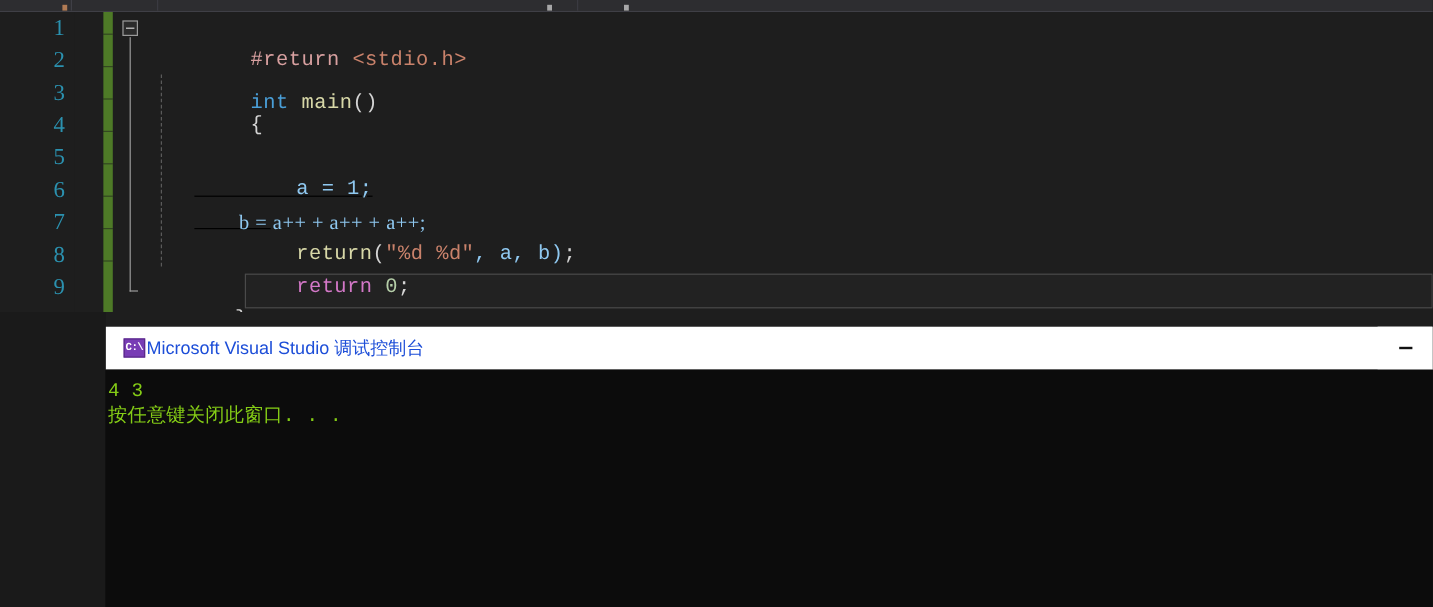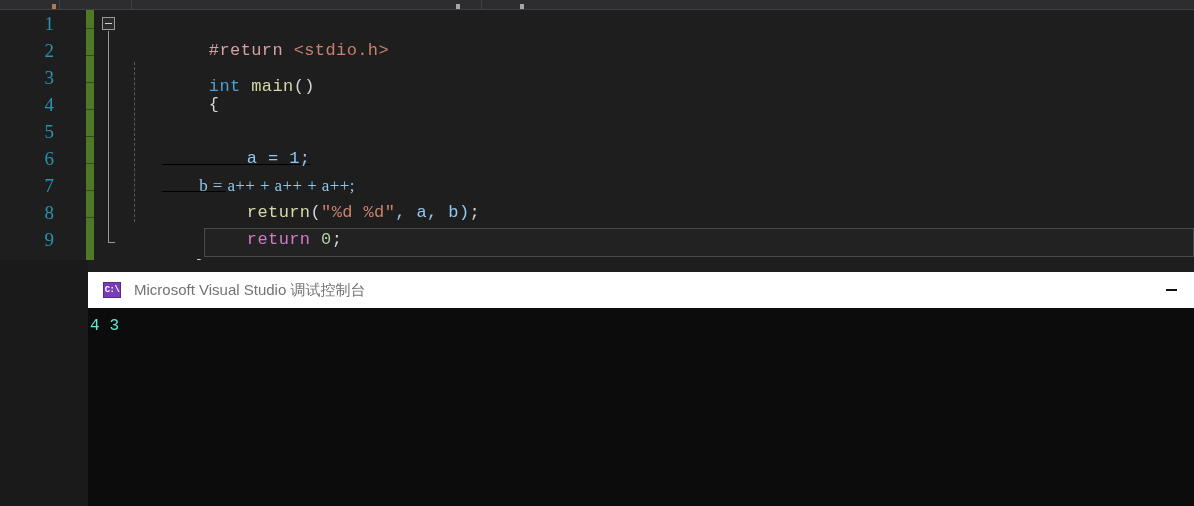--- a/index.html
+++ b/index.html
@@ -110,36 +110,36 @@
   .console-icon{
     width:18px; height:16px; margin-left:15px; background:#783cb5;
     border:1px solid #5b2a8a; position:relative; box-sizing:border-box;
     display:flex; align-items:center; justify-content:center;
   }
   .console-icon span{
     font-family:"Liberation Mono", monospace; font-size:9px; color:#ffffff;
     line-height:1; font-weight:bold; letter-spacing:-.5px;
   }
   .console-title-text{
-    margin-left:13px; font-family:"Liberation Sans", sans-serif;
-    font-size:15px; color:#737373; white-space:nowrap;
+    margin-left:1px; font-family:"Liberation Sans", sans-serif;
+    font-size:15px; color:#1d4ed8; white-space:nowrap;
   }
   .win-btns{ margin-left:auto; display:flex; height:36px; }
   .win-btn{
     width:46px; height:36px; display:flex; align-items:center; justify-content:center;
     background:#ffffff;
   }
   .win-btn .mini{ width:11px; height:2px; background:#111111; }
 
   .console-body{
     position:absolute; left:0; top:36px; width:1106px; height:198px;
     background:#0c0c0c; padding:8px 0 0 2px;
   }
   .cline{
-    font-family:"Liberation Mono", monospace; font-size:16px; color:#5eead4;
+    font-family:"Liberation Mono", monospace; font-size:16px; color:#84cc16;
     line-height:21px; white-space:pre; letter-spacing:.2px;
   }
 </style>
 </head>
 <body>
 
 <div id="root">
 
   <div class="vs-toolbar-strip">
     <div class="seg" style="left:0;width:60px;"></div>
@@ -236,17 +236,18 @@
       <div class="console-title-text">Microsoft Visual Studio 调试控制台</div>
       <div class="win-btns">
         <div class="win-btn">
           <div class="mini"></div>
         </div>
       </div>
     </div>
 
     <div class="console-body">
       <div class="cline">4 3</div>
+      <div class="cline">按任意键关闭此窗口. . .</div>
     </div>
 
   </div>
 
 </div>
 
 </body></html>

